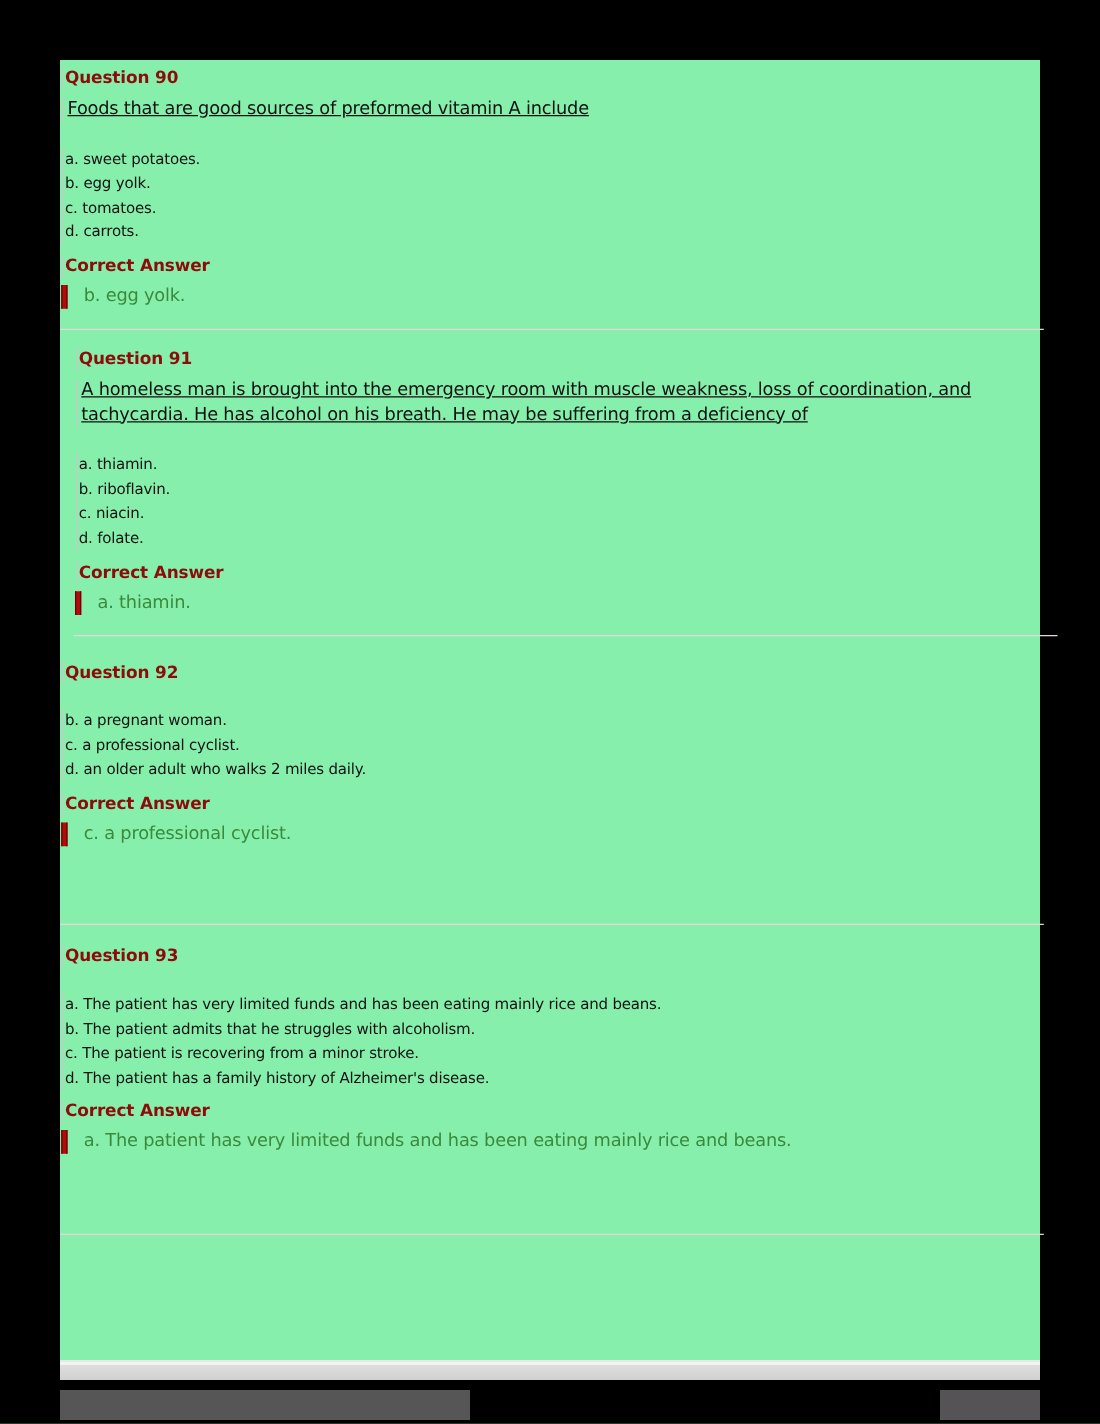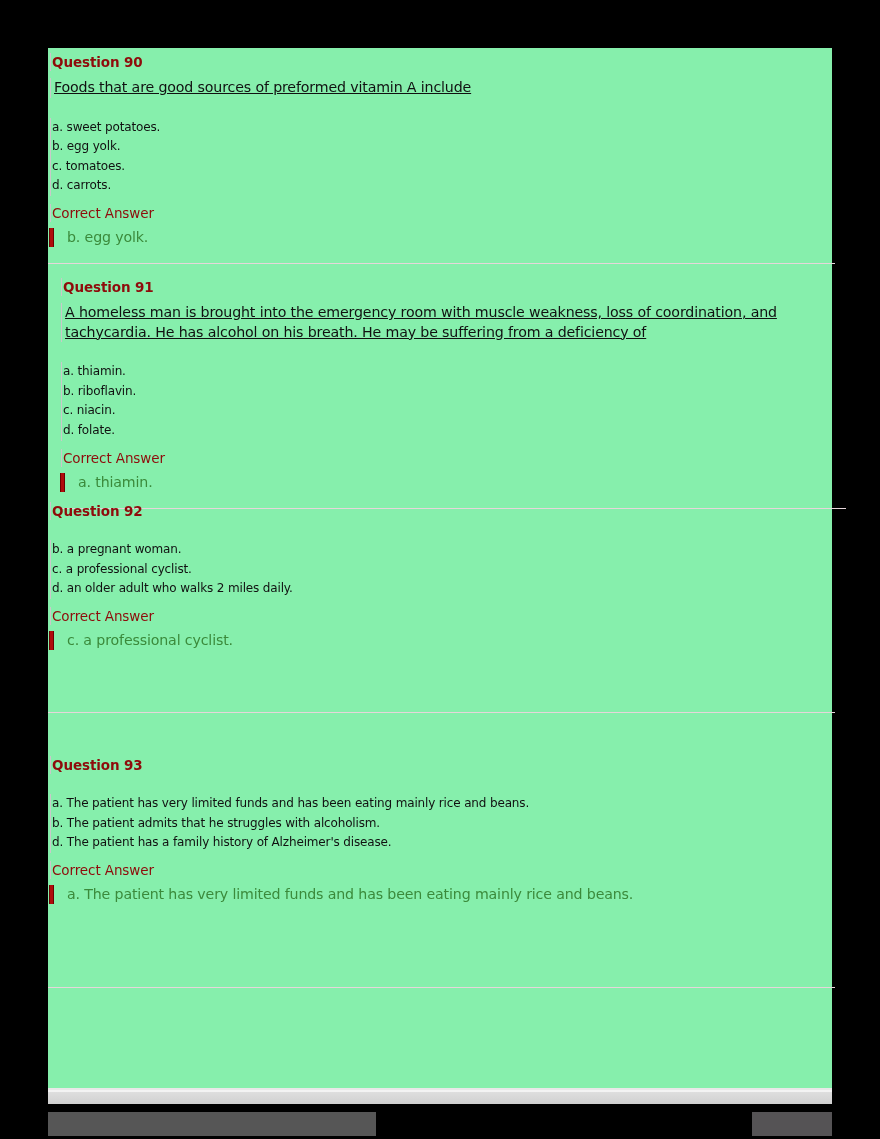--- a/index.html
+++ b/index.html
@@ -48,21 +48,21 @@
     color: #111;
     font-size: 12px;
     line-height: 19.6px;
     border-left: 1px solid #c9c9c9;
     padding-left: 1px;
     margin-left: -1px;
     letter-spacing: -0.15px;
   }
   .ca-label {
     color: #8e0b0b;
-    font-weight: normal;
+    font-weight: bold;
     font-size: 13.5px;
     line-height: 18px;
     margin-top: 8px;
     border-left: 1px solid #c9c9c9;
     padding-left: 1px;
     margin-left: -1px;
     letter-spacing: -0.1px;
   }
   .answer {
     position: relative;
@@ -78,21 +78,21 @@
     position: absolute;
     left: -2px; top: 0px;
     width: 5px; height: 19px;
     background: #b00c0c;
     border-left: 1px solid #6d0000;
     border-right: 1px solid #6d0000;
     box-sizing: border-box;
   }
   .q90 { position: absolute; left: 0; top: 5px; width: 784px; height: 210px; }
   .q91 { position: absolute; left: 11px; top: 230px; width: 784px; height: 230px; }
-  .q92 { position: absolute; left: 0; top: 454px; width: 784px; height: 210px; }
+  .q92 { position: absolute; left: 0; top: 481px; width: 784px; height: 210px; }
   .q93 { position: absolute; left: 0; top: 708px; width: 784px; height: 231px; }
   .bottom-bar {
     position: absolute;
     left: 48px; top: 1088px;
     width: 784px; height: 16px;
     background: linear-gradient(#e8e8e8 0px, #e8e8e8 2px, #f3f3f3 2px, #f3f3f3 4px, #dedede 4px, #d0d0d0 16px);
   }
   .footer-left {
     position: absolute;
     left: 48px; top: 1112px;
@@ -155,20 +155,21 @@
       <span class="answer-bar"></span>
       <span>c. a professional cyclist.</span>
     </div>
   </div>
 
   <div class="question q93">
     <div class="q-title">Question 93</div>
     <div class="options">
       <div class="option">a. The patient has very limited funds and has been eating mainly rice and beans.</div>
       <div class="option">b. The patient admits that he struggles with alcoholism.</div>
+      <div class="option">c. The patient is recovering from a minor stroke.</div>
       <div class="option">d. The patient has a family history of Alzheimer's disease.</div>
     </div>
     <div class="ca-label">Correct Answer</div>
     <div class="answer">
       <span class="answer-bar"></span>
       <span>a. The patient has very limited funds and has been eating mainly rice and beans.</span>
     </div>
   </div>
 
 </div>

